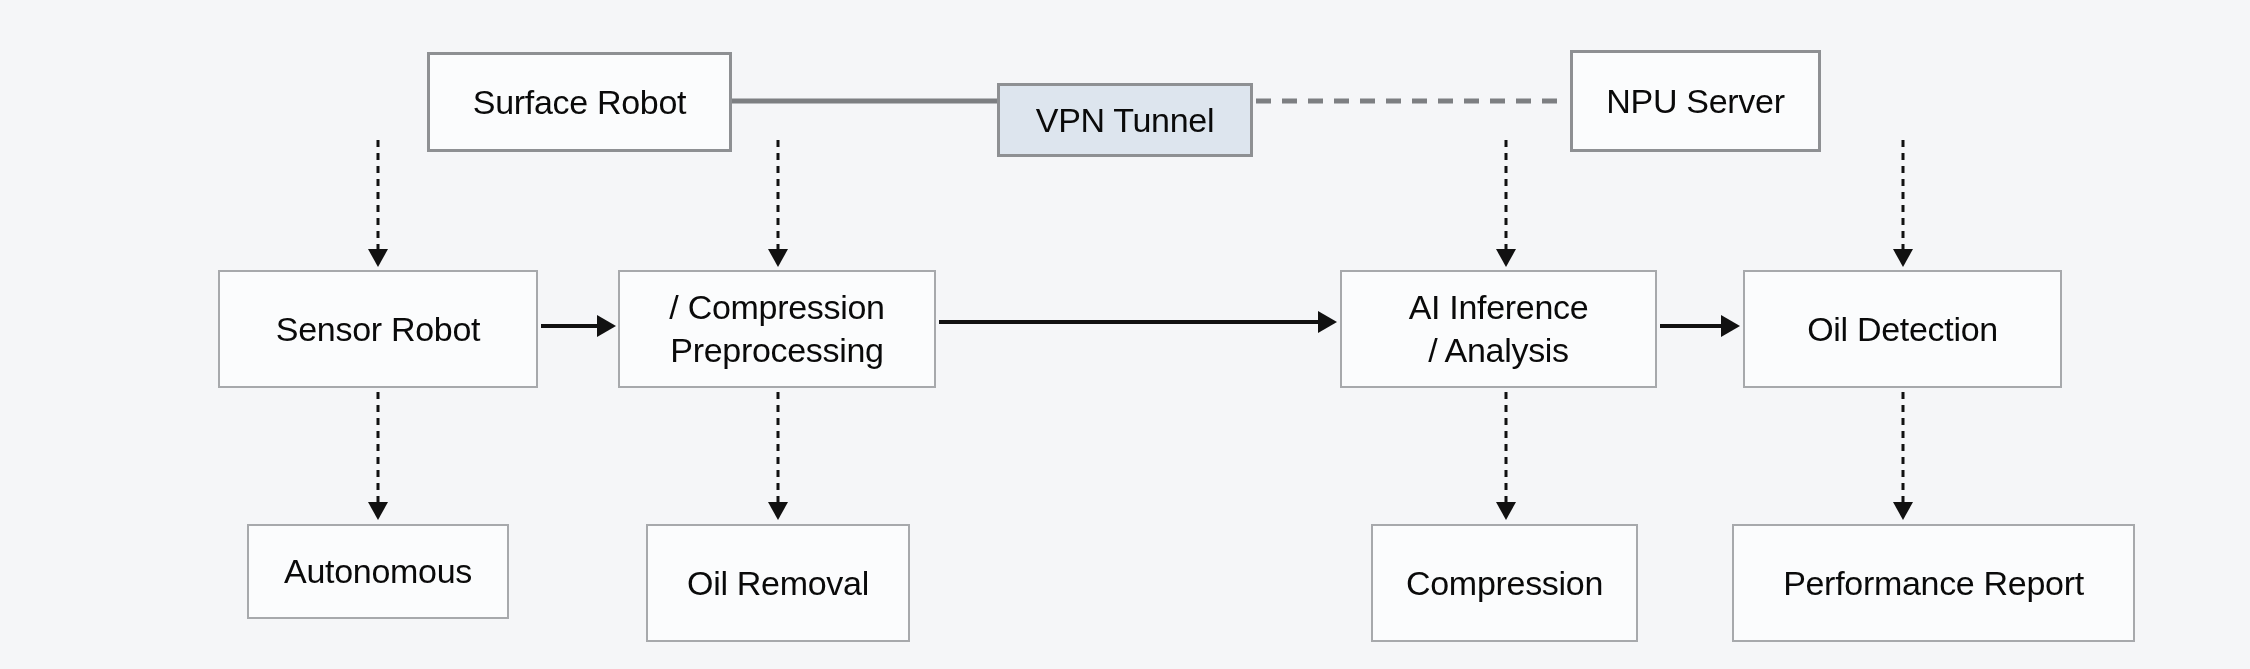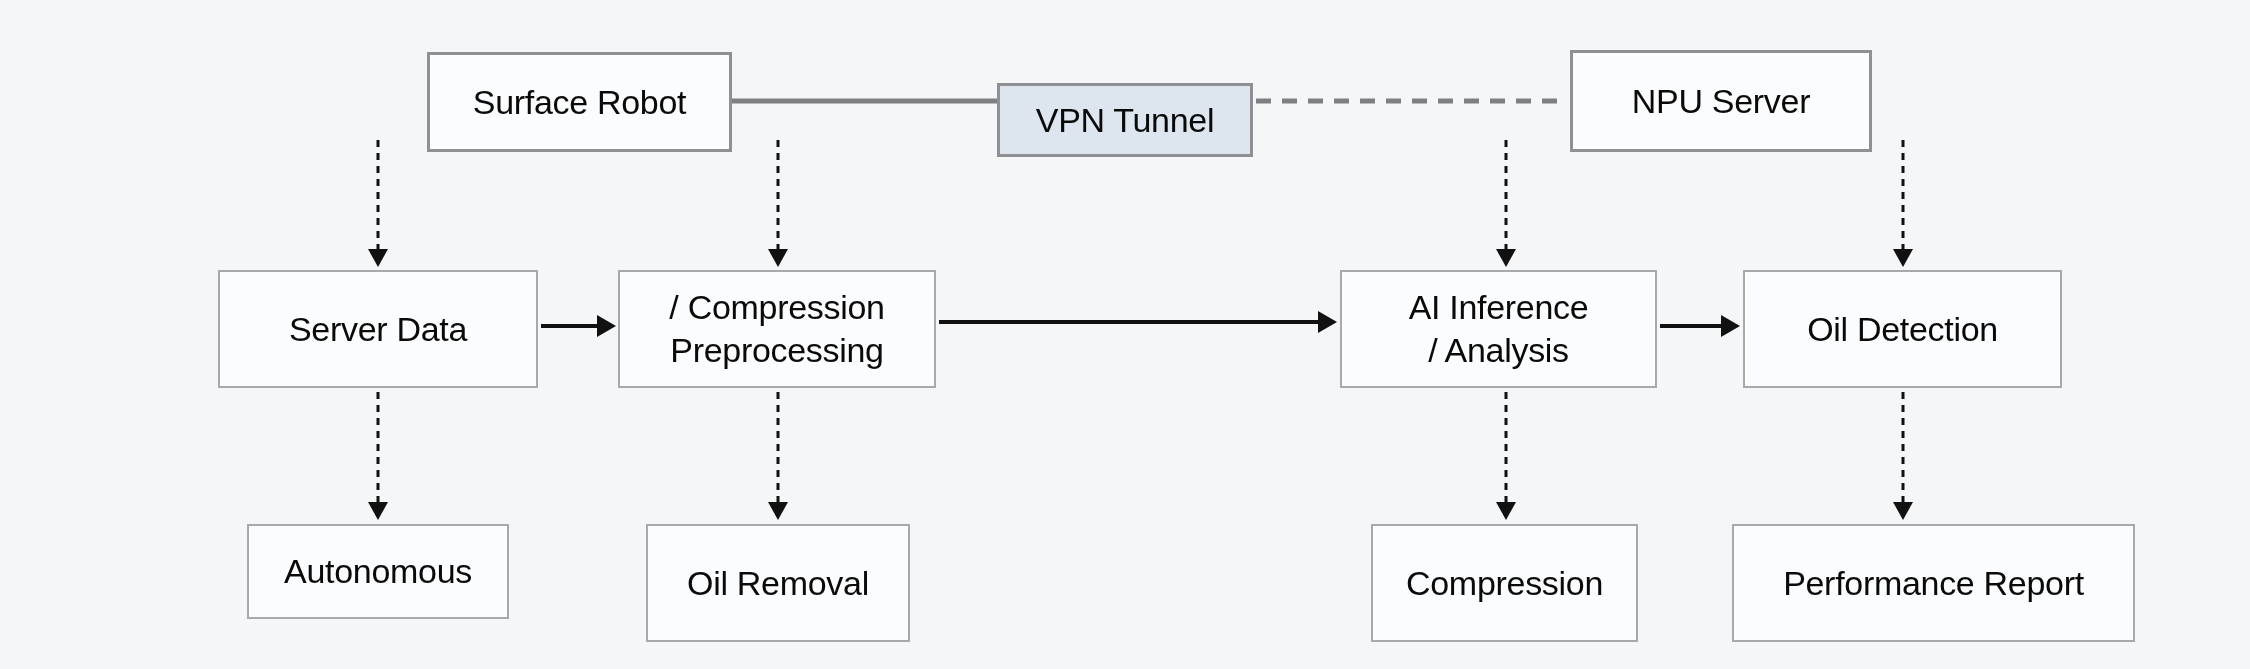--- a/index.html
+++ b/index.html
@@ -36,21 +36,21 @@
     line-height: 1.26;
     letter-spacing: -0.3px;
   }
   .node--top   { border-color: #8e9093; }
   .node--vpn   { background: #dde5ee; border-color: #8e9093; }
   .node--mid, .node--bottom { border: 2.5px solid #a7a9ac; }
 
   
   #n-surface-robot         { left: 427px;  top: 52px;  width: 305px; height: 100px; }
   #n-vpn-tunnel            { left: 997px;  top: 64px;  width: 256px; height: 74px; margin-top: 19px;  }
-  #n-npu-server            { left: 1570px; top: 50px;  width: 302px; height: 102px; }
+  #n-npu-server            { left: 1570px; top: 50px;  width: 251px; height: 102px; }
   #n-sensor-data           { left: 218px;  top: 270px; width: 320px; height: 118px; }
   #n-preprocessing         { left: 618px;  top: 270px; width: 318px; height: 118px; }
   #n-ai-inference          { left: 1340px; top: 270px; width: 317px; height: 118px; }
   #n-oil-detection         { left: 1743px; top: 270px; width: 319px; height: 118px; }
   #n-autonomous-navigation { left: 247px;  top: 524px; width: 262px; height: 95px; gap: 47px; }
   #n-oil-removal           { left: 646px;  top: 524px; width: 264px; height: 118px; }
   #n-monitoring            { left: 1371px; top: 524px; width: 267px; height: 118px; }
   #n-performance-report    { left: 1732px; top: 524px; width: 403px; height: 118px; }
 
   .node span { display: block; }
@@ -117,21 +117,21 @@
     <span>Surface Robot</span>
   </div>
   <div class="node node--top node--vpn" id="n-vpn-tunnel">
     <span>VPN Tunnel</span>
   </div>
   <div class="node node--top" id="n-npu-server">
     <span>NPU Server</span>
   </div>
 
   <div class="node node--mid" id="n-sensor-data">
-    <span>Server Data</span>
+    <span>Sensor Robot</span>
   </div>
   <div class="node node--mid" id="n-preprocessing">
     <span>/ Compression</span>
     <span>Preprocessing</span>
   </div>
   <div class="node node--mid" id="n-oil-detection">
     <span>Oil Detection</span>
   </div>
   <div class="node node--mid" id="n-ai-inference">
     <span>AI Inference</span>

